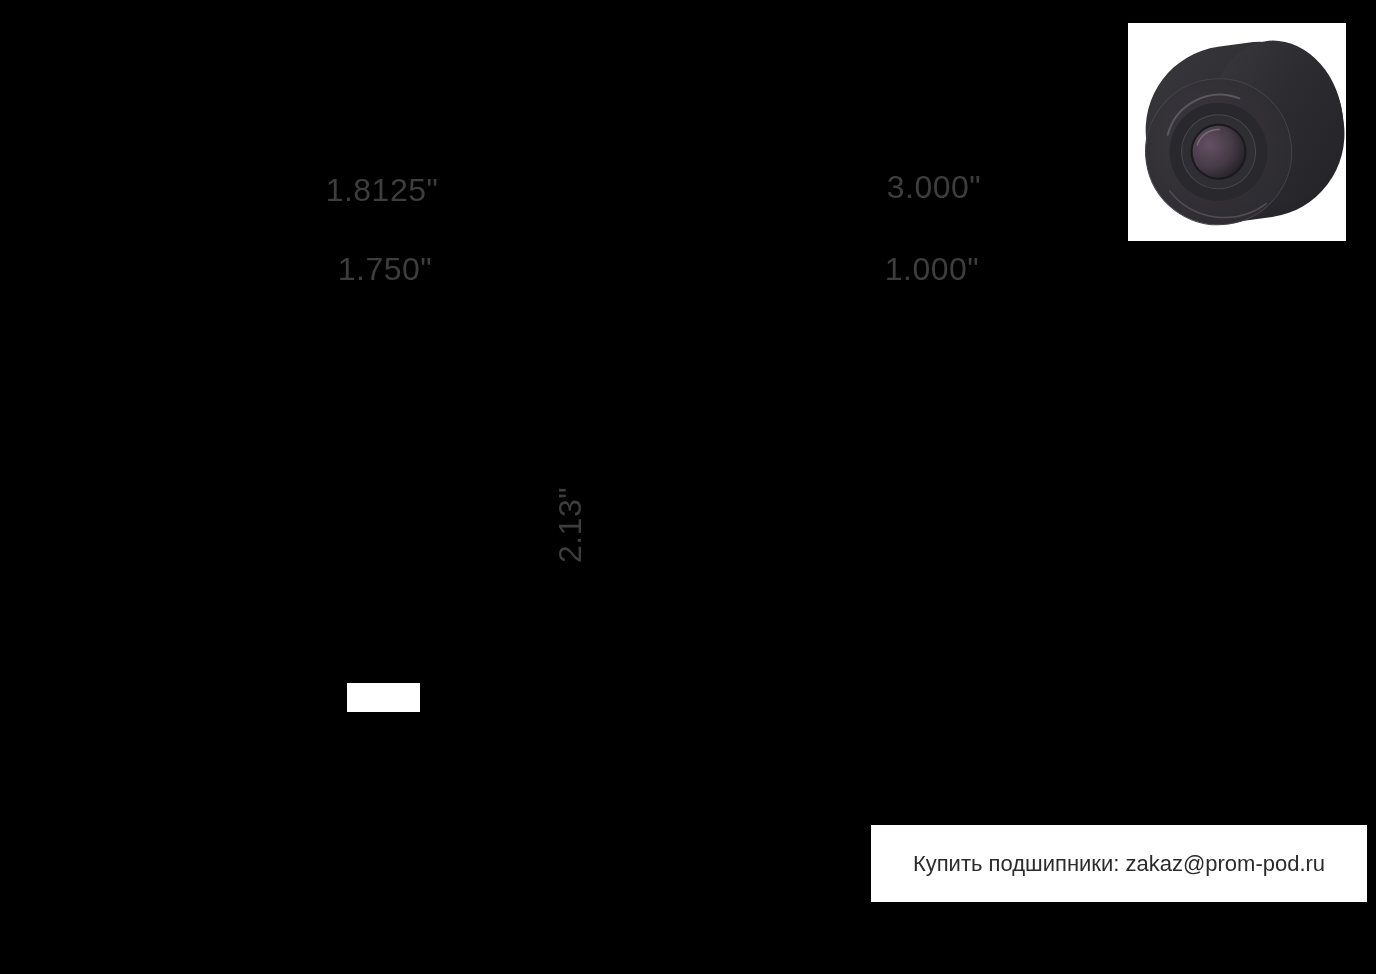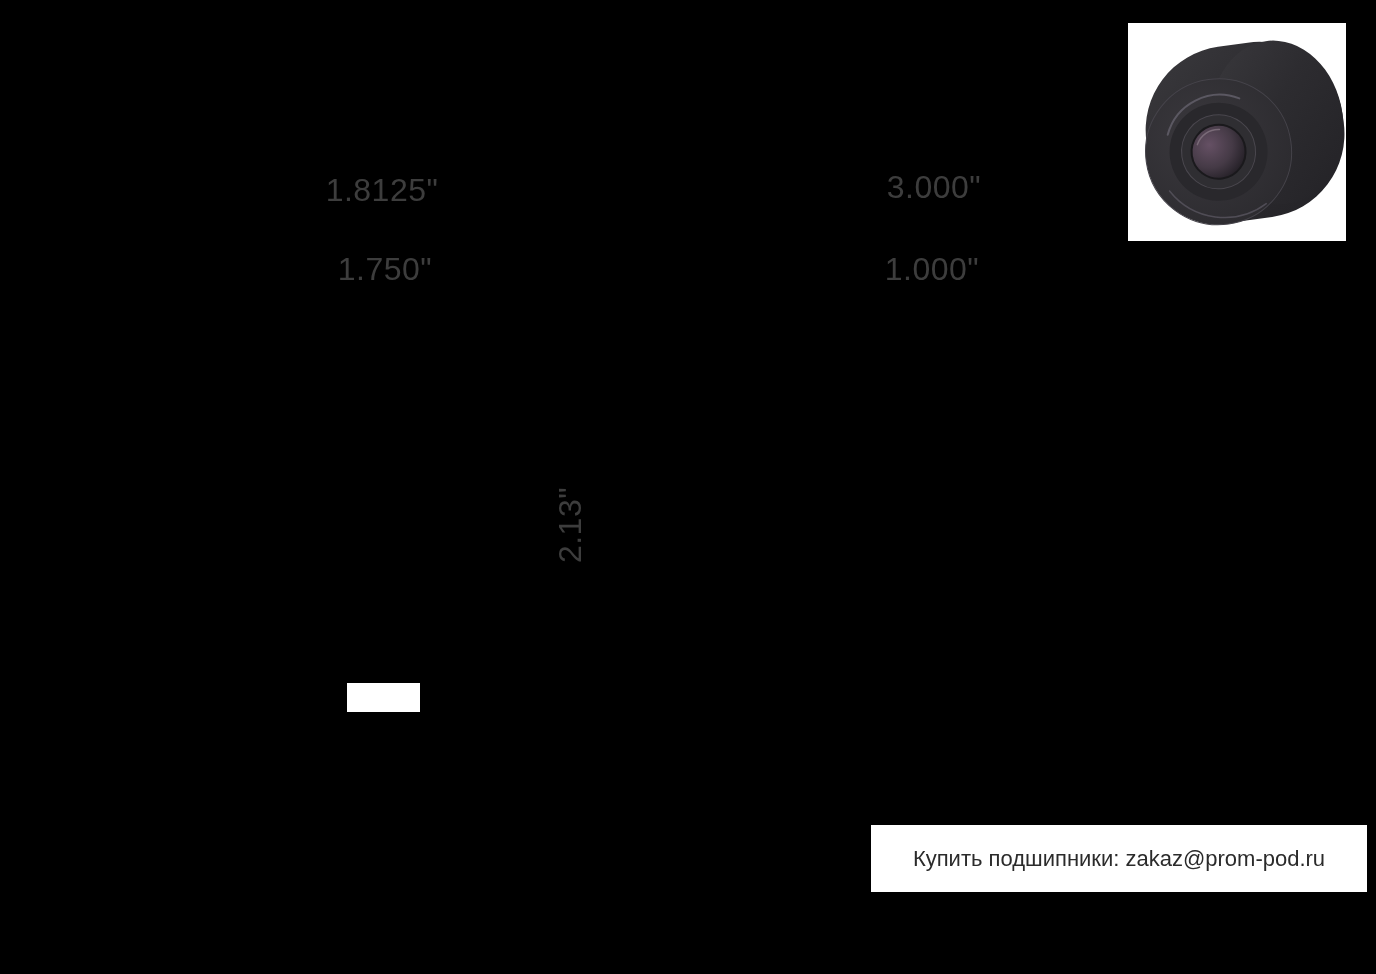--- a/index.html
+++ b/index.html
@@ -49,21 +49,21 @@
     width: 73px;
     height: 29px;
     background: #ffffff;
   }
   
   .footer-box {
     position: absolute;
     left: 871px;
     top: 825px;
     width: 496px;
-    height: 67px;
+    height: 77px;
     background: #ffffff;
     display: flex;
     align-items: center;
     justify-content: center;
   }
   .footer-box .footer-text {
     color: #2b2b2b;
     font-size: 22px;
     white-space: nowrap;
   }

